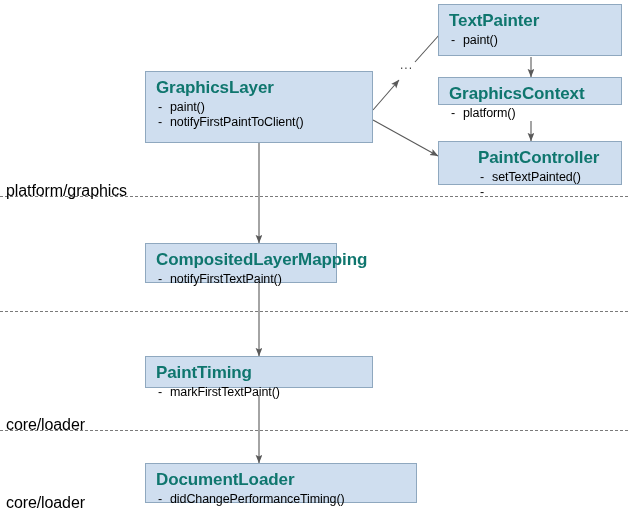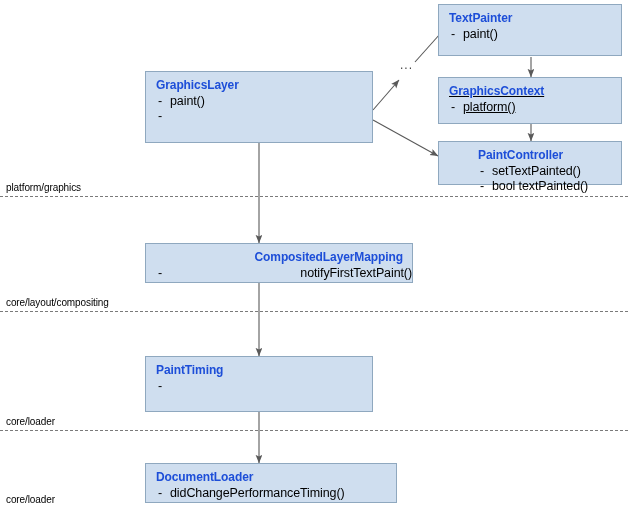--- a/index.html
+++ b/index.html
@@ -26,24 +26,24 @@
     pointer-events: none;
   }
   .node {
     position: absolute;
     box-sizing: border-box;
     background: #cfdeef;
     border: 1px solid #8fa8bf;
     padding: 6px 0 7px 0;
   }
   .node .title {
-    font-size: 12px;
+    font-size: 17px;
     font-weight: bold;
-    color: #1d4ed8;
-    margin: 0 9px 2px 10px;
+    color: #0f766e;
+    margin: 0 16px 2px 10px;
     letter-spacing: -0.1px;
   }
   .node .member {
     font-size: 12.5px;
     color: #000000;
     margin: 1px 0 0 0;
     padding-left: 24px;
     position: relative;
     letter-spacing: -0.1px;
     white-space: nowrap;
@@ -55,21 +55,21 @@
   }
   .divider {
     position: absolute;
     left: 0;
     width: 628px;
     height: 0;
     border-top: 1px dashed #7a7a7a;
   }
   .layer-label {
     position: absolute;
-    font-size: 10px;
+    font-size: 16px;
     color: #000000;
     left: 6px;
     white-space: nowrap;
     letter-spacing: -0.1px;
   }
   .ellipsis {
     position: absolute;
     font-size: 12px;
     color: #444444;
     letter-spacing: 1px;
@@ -79,21 +79,20 @@
 </head>
 <body>
 
 <div id="canvas">
 
   <div class="divider" style="top:196px;"></div>
   <div class="divider" style="top:311px;"></div>
   <div class="divider" style="top:430px;"></div>
 
   <div class="layer-label" style="top:182px;">platform/graphics</div>
-  <div class="layer-label" style="top:297px;">core/layout/compositing</div>
   <div class="layer-label" style="top:416px;">core/loader</div>
   <div class="layer-label" style="top:494px;">core/loader</div>
 
   <svg class="wires" viewBox="0 0 628 509">
     <defs>
       <marker id="ah" markerWidth="9" markerHeight="9" refX="7.4" refY="3.1" orient="auto" markerUnits="strokeWidth">
         <path d="M0,0 L7.6,3.1 L0,6.2 L1.6,3.1 z" fill="#595959"></path>
       </marker>
     </defs>
 
@@ -118,67 +117,68 @@
   <div class="ellipsis" style="left:400px; top:59px;">...</div>
 
   <div class="node" style="left:438px; top:4px; width:184px; height:52px;">
     <div class="title">TextPainter</div>
     <div class="member">
       <span class="dash">-</span>
       <span>paint()</span>
     </div>
   </div>
 
-  <div class="node" style="left:438px; top:77px; width:184px; height:47px;text-decoration:underline;">
+  <div class="node" style="left:438px; top:77px; width:184px; height:28px;">
     <div class="title">GraphicsContext</div>
     <div class="member">
       <span class="dash">-</span>
       <span>platform()</span>
     </div>
   </div>
 
   <div class="node" style="left:438px; top:141px; width:184px; height:44px;padding-left:29px;">
     <div class="title">PaintController</div>
     <div class="member">
       <span class="dash">-</span>
       <span>setTextPainted()</span>
     </div>
     <div class="member">
       <span class="dash">-</span>
-      <span>bool textPainted()</span>
     </div>
   </div>
 
   <div class="node" style="left:145px; top:71px; width:228px; height:72px;">
     <div class="title">GraphicsLayer</div>
     <div class="member">
       <span class="dash">-</span>
       <span>paint()</span>
     </div>
     <div class="member">
       <span class="dash">-</span>
+      <span>notifyFirstPaintToClient()</span>
     </div>
   </div>
 
-  <div class="node" style="left:145px; top:243px; width:268px; height:40px;text-align:right;">
+  <div class="node" style="left:145px; top:243px; width:192px; height:40px;">
     <div class="title">CompositedLayerMapping</div>
     <div class="member">
       <span class="dash">-</span>
       <span>notifyFirstTextPaint()</span>
     </div>
   </div>
 
-  <div class="node" style="left:145px; top:356px; width:228px; height:56px;">
+  <div class="node" style="left:145px; top:356px; width:228px; height:32px;">
     <div class="title">PaintTiming</div>
     <div class="member">
       <span class="dash">-</span>
+      <span>markFirstTextPaint()</span>
     </div>
   </div>
 
-  <div class="node" style="left:145px; top:463px; width:252px; height:40px;">
+  <div class="node" style="left:145px; top:463px; width:272px; height:40px;">
     <div class="title">DocumentLoader</div>
     <div class="member">
       <span class="dash">-</span>
       <span>didChangePerformanceTiming()</span>
     </div>
   </div>
 
 </div>
 
 </body></html>

